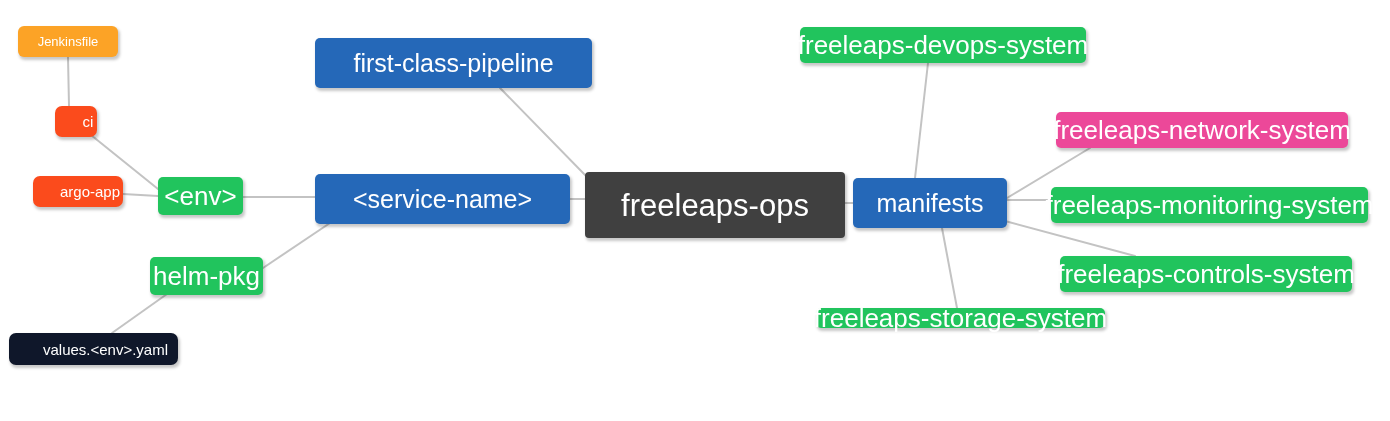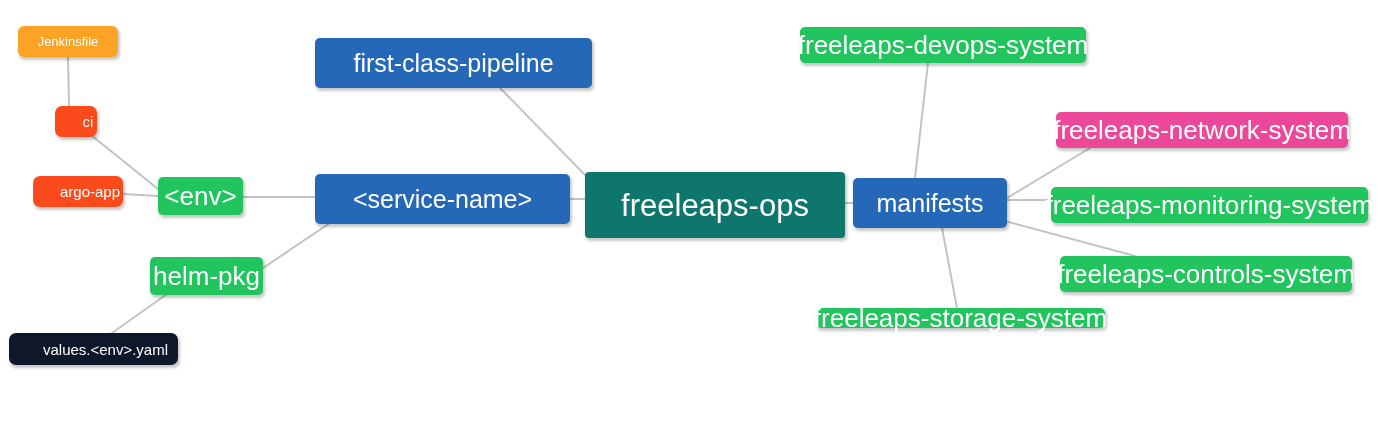--- a/index.html
+++ b/index.html
@@ -62,21 +62,21 @@
       <line x1="69" y1="106" x2="68" y2="57" stroke="#c3c3c3" stroke-width="2" stroke-linecap="round"></line>
       <line x1="158" y1="196" x2="123" y2="194" stroke="#c3c3c3" stroke-width="2" stroke-linecap="round"></line>
       <line x1="167" y1="294" x2="112" y2="333" stroke="#c3c3c3" stroke-width="2" stroke-linecap="round"></line>
       <line x1="915" y1="178" x2="928" y2="63" stroke="#c3c3c3" stroke-width="2" stroke-linecap="round"></line>
       <line x1="1007" y1="198" x2="1090" y2="148" stroke="#c3c3c3" stroke-width="2" stroke-linecap="round"></line>
       <line x1="1007" y1="200" x2="1051" y2="200" stroke="#c3c3c3" stroke-width="2" stroke-linecap="round"></line>
       <line x1="1005" y1="221" x2="1135" y2="256" stroke="#c3c3c3" stroke-width="2" stroke-linecap="round"></line>
       <line x1="942" y1="228" x2="957" y2="308" stroke="#c3c3c3" stroke-width="2" stroke-linecap="round"></line>
     </svg>
   <div id="nodes">
-      <div class="node lvl-root" style="left: 585px; top: 172px; width: 260px; height: 66px; background: #0f766e;">
+      <div class="node lvl-root" style="left: 585px; top: 172px; width: 260px; height: 66px; background: #404040;">
         <span>freeleaps-ops</span>
       </div>
       <div class="node lvl-blue" style="left: 315px; top: 38px; width: 277px; height: 50px; background: rgb(37, 104, 184);">
         <span>first-class-pipeline</span>
       </div>
       <div class="node lvl-blue" style="left: 315px; top: 174px; width: 255px; height: 50px; background: rgb(37, 104, 184);">
         <span>&lt;service-name&gt;</span>
       </div>
       <div class="node lvl-blue" style="left: 853px; top: 178px; width: 154px; height: 50px; background: rgb(37, 104, 184);">
         <span>manifests</span>

